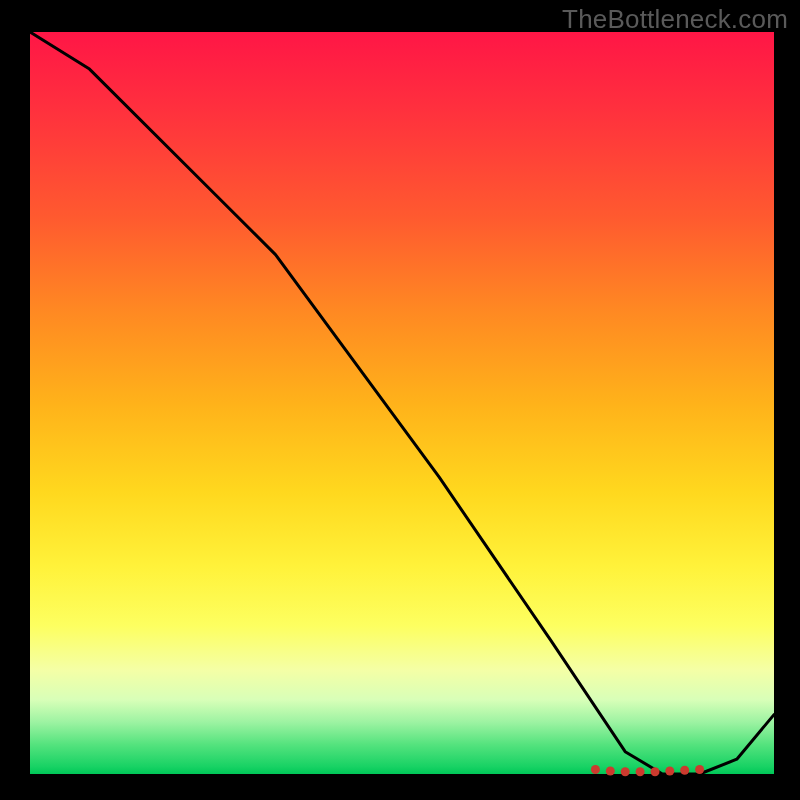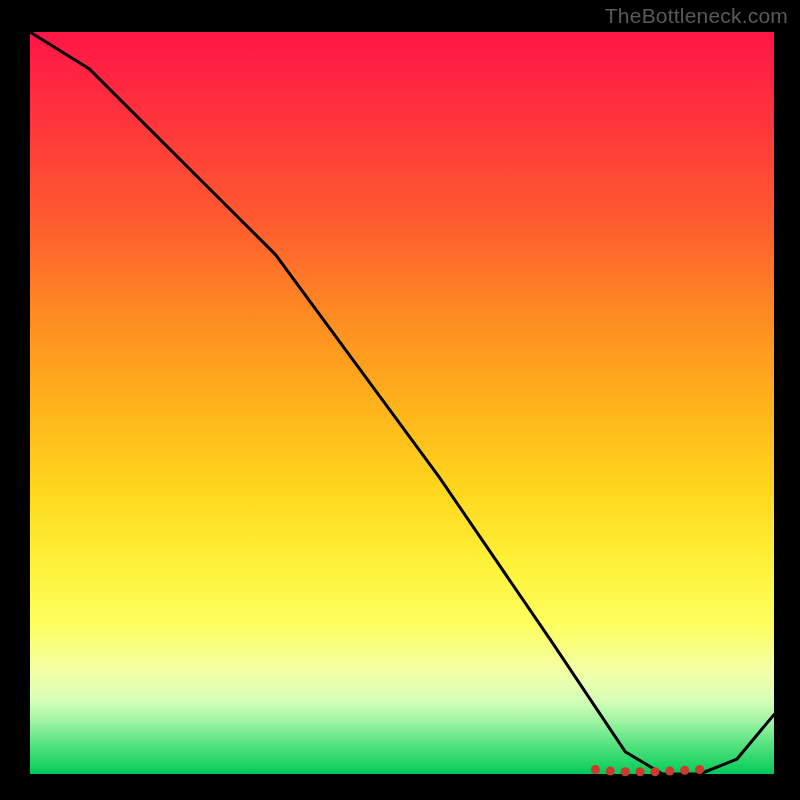--- a/index.html
+++ b/index.html
@@ -40,21 +40,21 @@
   .line-svg {
     position: absolute;
     left: 0;
     top: 0;
     pointer-events: none;
   }
   .attribution {
     position: absolute;
     top: 4px;
     right: 12px;
-    font-size: 21px;
+    font-size: 26px;
     color: #5a5a5a;
     font-weight: 400;
     letter-spacing: 0.2px;
     user-select: none;
   }
 </style>
 </head>
 <body>
 
 <div class="stage">

